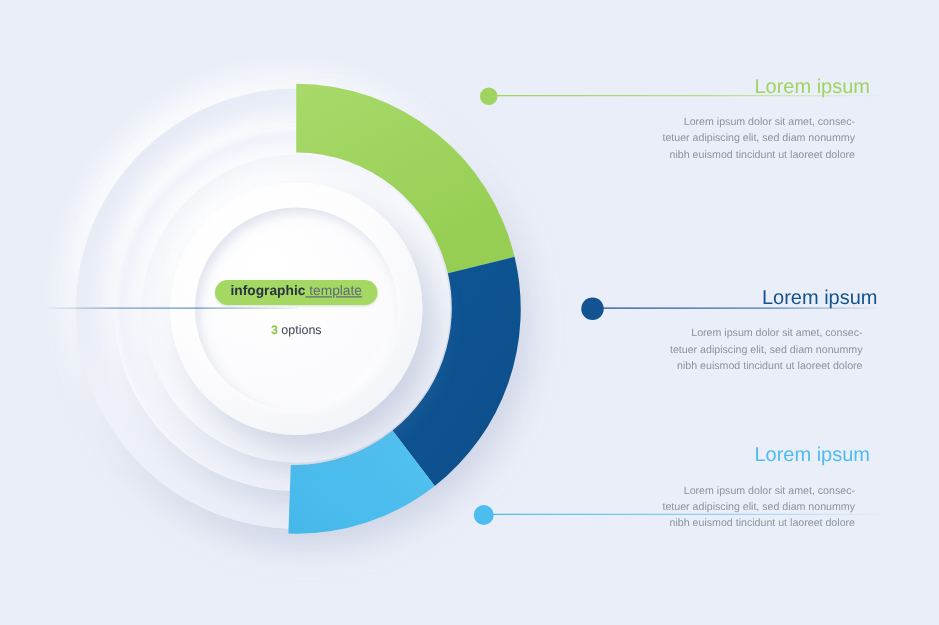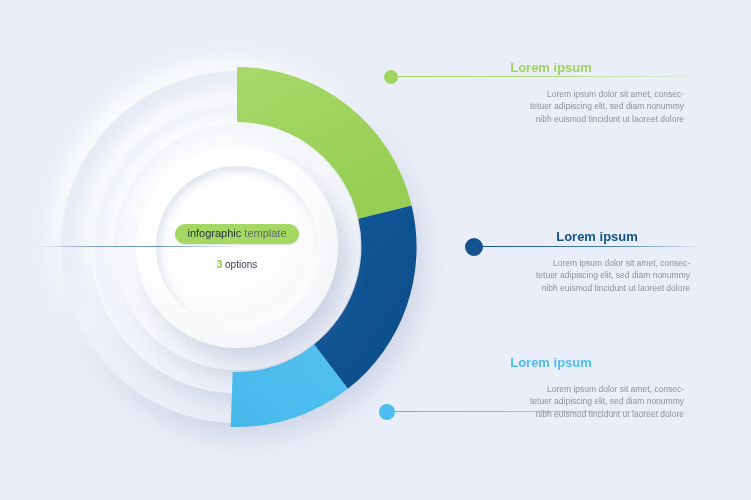--- a/index.html
+++ b/index.html
@@ -86,26 +86,27 @@
   #center-pill {
     background: #a4d862;
     border-radius: 11px;
     padding: 4px 12px 5px 12px;
     font-size: 11px;
     line-height: 1;
     white-space: nowrap;
     box-shadow: 0 1px 2px rgba(120,150,90,0.25);
   }
   #center-pill .strong {
-    font-weight: normal;
+    font-weight: bold;
     color: #2a3340;
   }
   #center-pill .light {
     color: #5f6b74;
     font-weight: normal;
+    text-decoration: underline;
   }
   #center-sub {
     margin-top: 15px;
     font-size: 10px;
     color: #3c4652;
     white-space: nowrap;
   }
   #center-sub .num {
     color: #8cc63f;
     font-weight: bold;
@@ -133,25 +134,24 @@
   }
   .lead-line {
     position: absolute;
     height: 1px;
   }
   .callout-text {
     position: absolute;
     text-align: right;
   }
   .callout-title {
-    font-size: 13px;
-    font-weight: bold;
+    font-size: 16px;
+    font-weight: normal;
     margin: 0 0 4px 0;
     line-height: 1.2;
-    text-align: center;
   }
   .callout-body {
     font-size: 8.5px;
     color: #8a939e;
     line-height: 1.5;
     margin: 12px;
     white-space: pre-line;
   }
 
   

